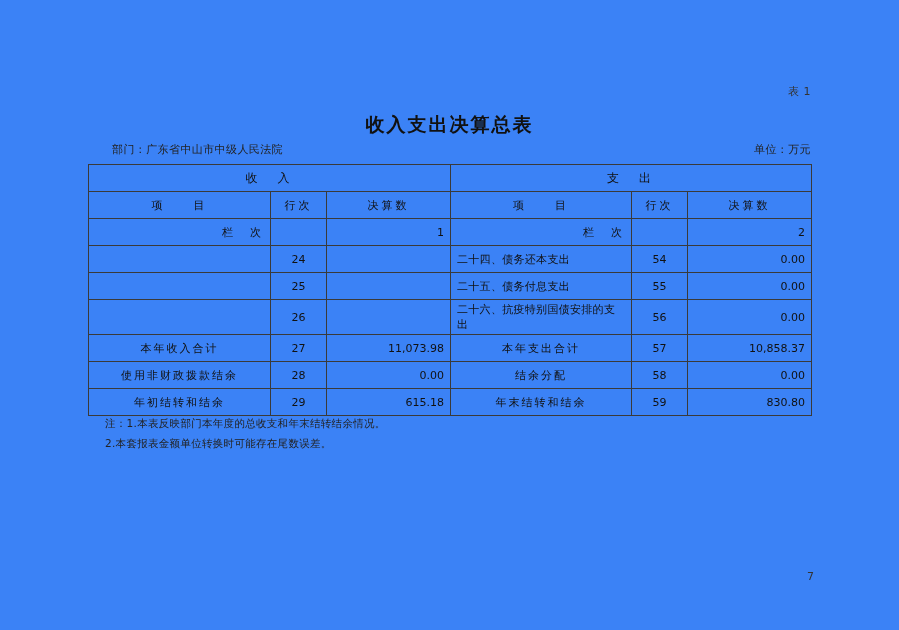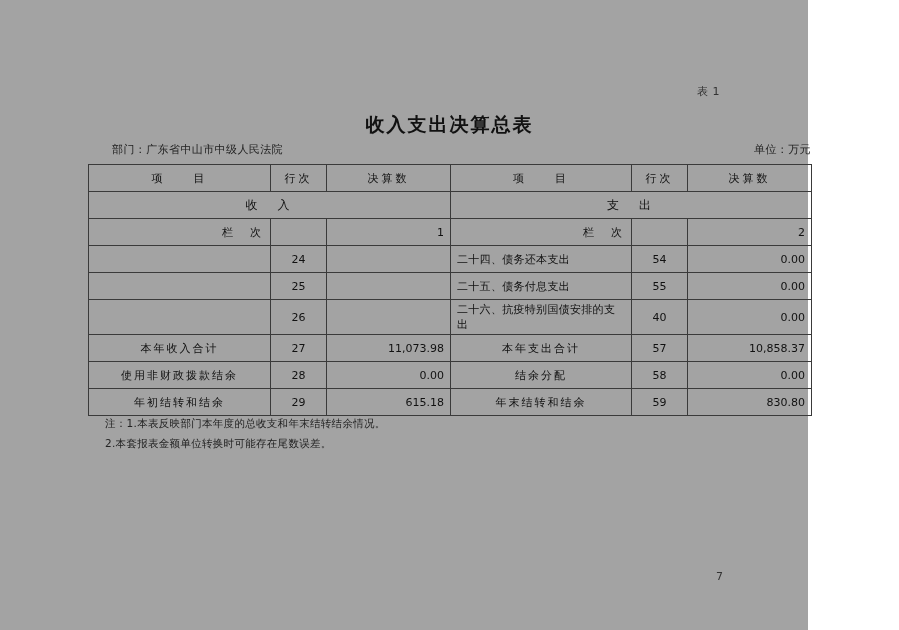--- a/index.html
+++ b/index.html
@@ -9,23 +9,23 @@
   body {
     width: 899px;
     height: 630px;
     background: #ffffff;
     font-family: "DejaVu Sans", "Liberation Sans", sans-serif;
     color: #1a1a1a;
     overflow: hidden;
   }
   .page {
     position: relative;
-    width: 808px;
+    width: 899px;
     height: 630px;
-    background: #a3a3a3;
+    background: #3b82f6;
     box-sizing: border-box;
   }
   .sheet-label {
     position: absolute;
     top: 84px;
     right: 88px;
     font-size: 11px;
     color: #333;
     letter-spacing: 0.5px;
   }
@@ -145,32 +145,32 @@
     <colgroup>
       <col class="c1">
         <col class="c2">
         <col class="c3">
       <col class="c4">
         <col class="c5">
         <col class="c6">
     </colgroup>
     <tbody>
       <tr>
+        <td class="grp" colspan="3">收　入</td>
+        <td class="grp" colspan="3">支　出</td>
+      </tr>
+      <tr>
         <td class="hdr">项　　目</td>
         <td class="hdr">行次</td>
         <td class="hdr">决算数</td>
         <td class="hdr">项　　目</td>
         <td class="hdr">行次</td>
         <td class="hdr">决算数</td>
       </tr>
       <tr>
-        <td class="grp" colspan="3">收　入</td>
-        <td class="grp" colspan="3">支　出</td>
-      </tr>
-      <tr>
         <td class="hdr-sub" style="letter-spacing:3px;">栏　次</td>
         <td class="hdr-sub"></td>
         <td class="hdr-sub">1</td>
         <td class="hdr-sub" style="letter-spacing:3px;">栏　次</td>
         <td class="hdr-sub"></td>
         <td class="hdr-sub">2</td>
       </tr>
 
       <tr>
         <td class="item"></td>
@@ -188,21 +188,21 @@
         <td class="item">二十五、债务付息支出</td>
         <td class="num">55</td>
         <td class="amt">0.00</td>
       </tr>
 
       <tr>
         <td class="item tall"></td>
         <td class="num tall">26</td>
         <td class="amt tall"></td>
         <td class="item tall">二十六、抗疫特别国债安排的支出</td>
-        <td class="num tall">40</td>
+        <td class="num tall">56</td>
         <td class="amt tall">0.00</td>
       </tr>
 
       <tr>
         <td class="item-center bold">本年收入合计</td>
         <td class="num">27</td>
         <td class="amt">11,073.98</td>
         <td class="item-center bold">本年支出合计</td>
         <td class="num">57</td>
         <td class="amt">10,858.37</td>

